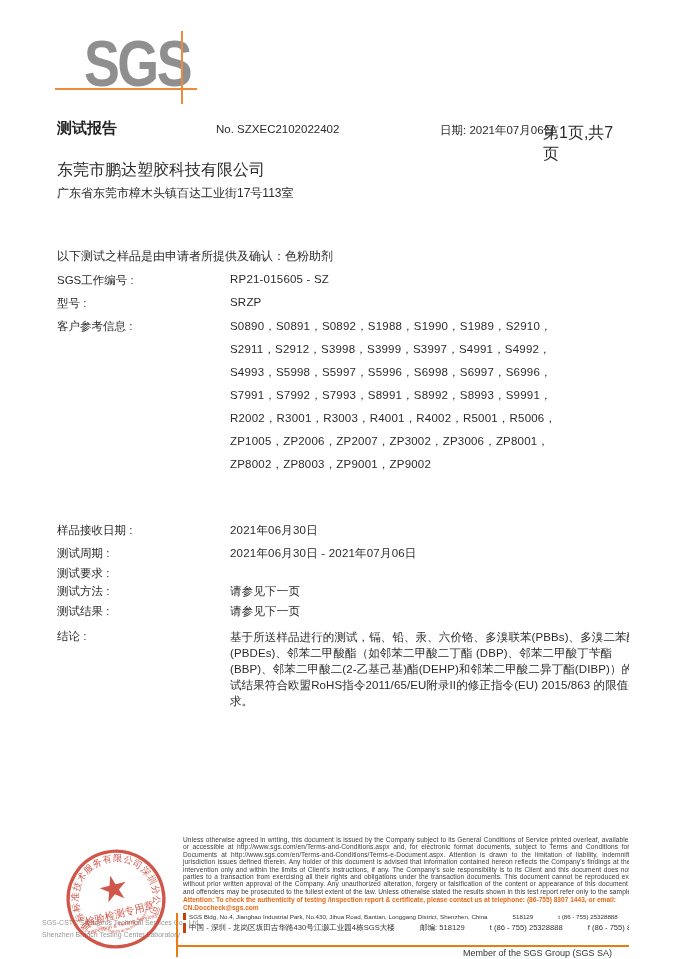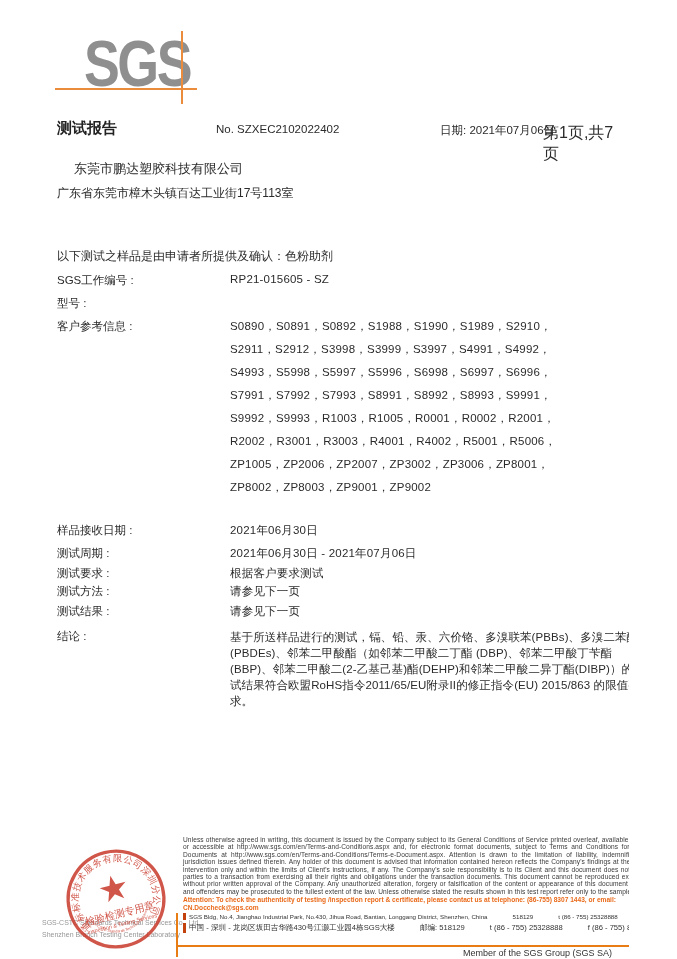--- a/index.html
+++ b/index.html
@@ -13,21 +13,21 @@
     letter-spacing:-3px;transform:scaleX(.84);transform-origin:left top;line-height:1;
   }
   .logo-hline{position:absolute;left:55px;top:88px;width:142px;height:2px;background:#ea8c3c;}
   .logo-vline{position:absolute;left:181px;top:31px;width:2px;height:73px;background:#ea8c3c;}
   
   .report-title{position:absolute;left:57px;top:119px;font-size:15px;font-weight:bold;color:#222;}
   .report-no{position:absolute;left:216px;top:123px;font-size:11.5px;}
   .report-date{position:absolute;left:412px;top:123px;font-size:11.5px;margin-left:28px;}
   .report-page{position:absolute;left:543px;top:123px;font-size:16px;}
   
-  .company{position:absolute;left:74px;top:160px;font-size:13px;}
+  .company{position:absolute;left:57px;top:160px;font-size:16px;}
   .address{position:absolute;left:57px;top:185px;font-size:12px;}
   .statement{position:absolute;left:57px;top:248px;font-size:12px;}
   
   .row{position:absolute;left:57px;width:596px;display:flex;align-items:flex-start;}
   .lbl{flex:none;width:173px;font-size:11.5px;}
   .val{flex:1;font-size:11.5px;letter-spacing:.2px;}
   .ref-line{display:block;height:23px;line-height:15px;}
   .para{line-height:16px;letter-spacing:.1px;}
   
   .lab-name{position:absolute;left:42px;color:#979797;font-size:7px;line-height:11px;}
@@ -63,49 +63,48 @@
 
   <div class="statement">以下测试之样品是由申请者所提供及确认：色粉助剂</div>
 
   <div class="row" style="top:273px">
     <span class="lbl">SGS工作编号 :</span>
     <span class="val">RP21-015605 - SZ</span>
   </div>
 
   <div class="row" style="top:296px">
     <span class="lbl">型号 :</span>
+    <span class="val">SRZP</span>
   </div>
 
   <div class="row" style="top:319px">
     <span class="lbl">客户参考信息 :</span>
     <span class="val">
       <span class="ref-line">S0890，S0891，S0892，S1988，S1990，S1989，S2910，</span>
       <span class="ref-line">S2911，S2912，S3998，S3999，S3997，S4991，S4992，</span>
       <span class="ref-line">S4993，S5998，S5997，S5996，S6998，S6997，S6996，</span>
       <span class="ref-line">S7991，S7992，S7993，S8991，S8992，S8993，S9991，</span>
-      <span class="ref-line">S9992，S9993，R1003，R1005，R0001，R0002，R2001，</span>
       <span class="ref-line">R2002，R3001，R3003，R4001，R4002，R5001，R5006，</span>
       <span class="ref-line">ZP1005，ZP2006，ZP2007，ZP3002，ZP3006，ZP8001，</span>
       <span class="ref-line">ZP8002，ZP8003，ZP9001，ZP9002</span>
     </span>
   </div>
 
   <div class="row" style="top:523px">
     <span class="lbl">样品接收日期 :</span>
     <span class="val">2021年06月30日</span>
   </div>
 
   <div class="row" style="top:546px">
     <span class="lbl">测试周期 :</span>
     <span class="val">2021年06月30日 - 2021年07月06日</span>
   </div>
 
   <div class="row" style="top:566px">
     <span class="lbl">测试要求 :</span>
-    <span class="val">根据客户要求测试</span>
   </div>
 
   <div class="row" style="top:584px">
     <span class="lbl">测试方法 :</span>
     <span class="val">请参见下一页</span>
   </div>
 
   <div class="row" style="top:604px">
     <span class="lbl">测试结果 :</span>
     <span class="val">请参见下一页</span>

